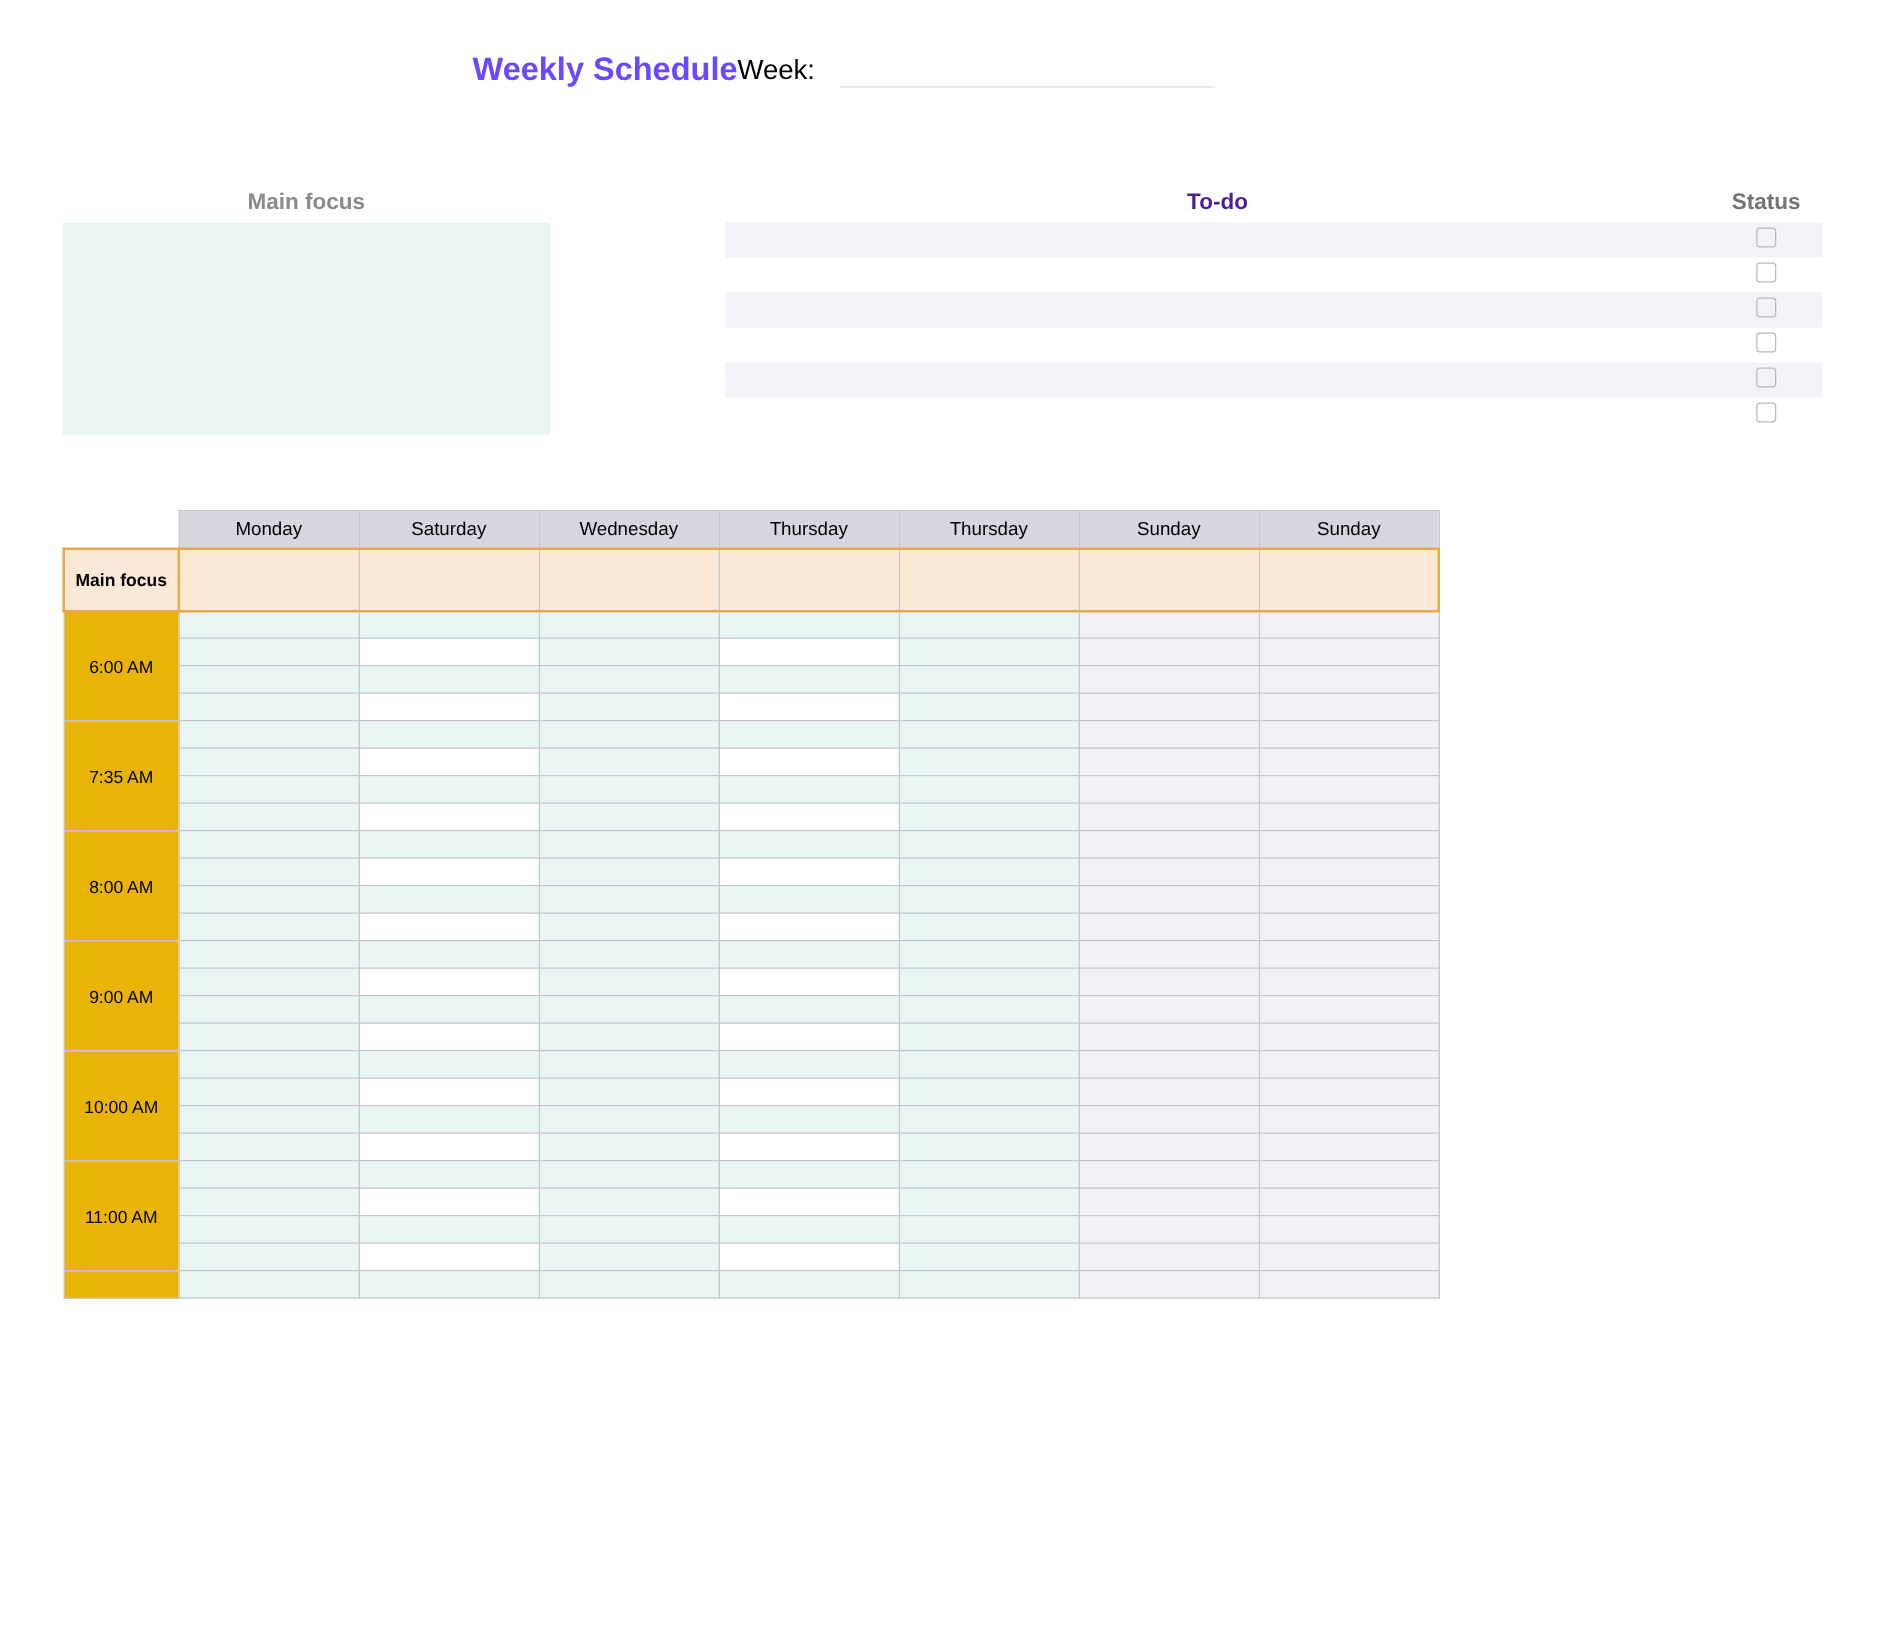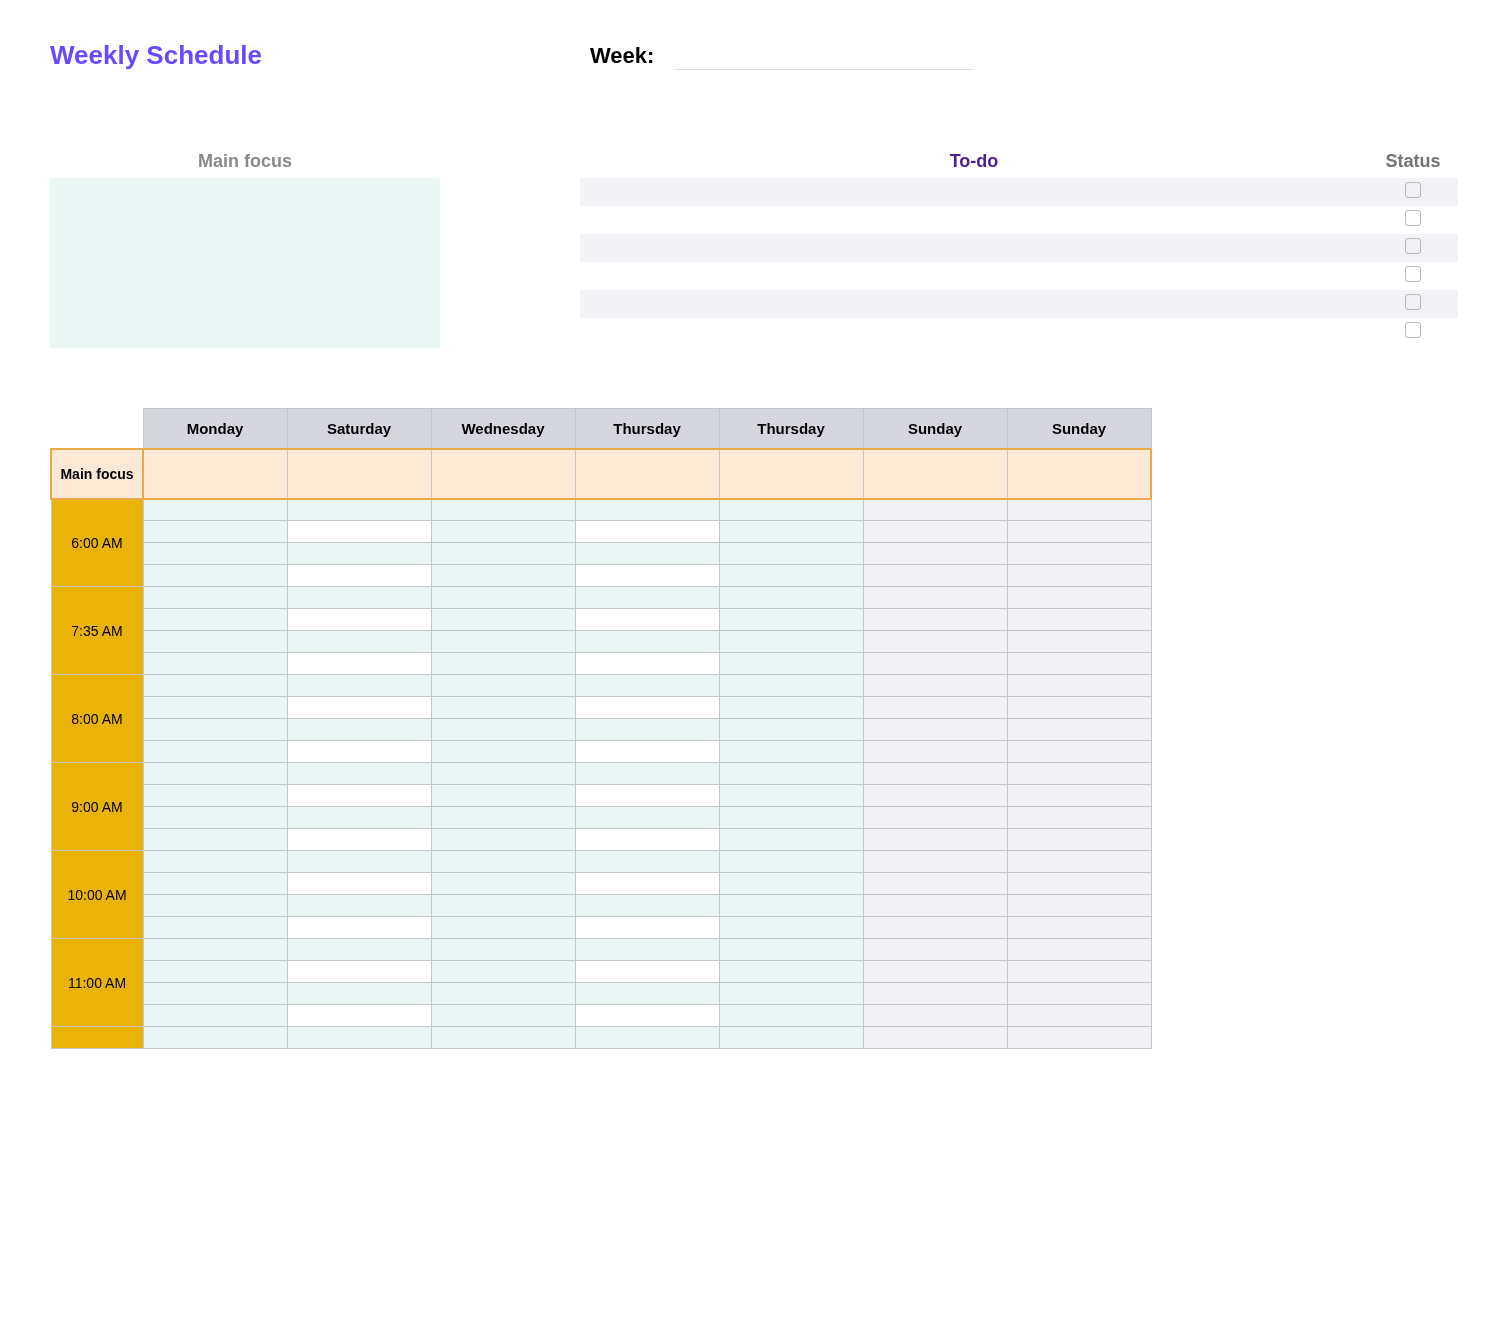--- a/index.html
+++ b/index.html
@@ -8,30 +8,31 @@
     padding: 40px 50px;
     font-family: -apple-system, BlinkMacSystemFont, "Segoe UI", Helvetica, Arial, sans-serif;
     background: #fff;
     color: #000;
     width: 1508px;
   }
   .header-row {
     display: flex;
     align-items: center;
     margin-bottom: 80px;
+    text-align: right;
   }
   .title {
     color: #6b48ff;
     font-size: 26px;
     font-weight: 700;
     flex: 0 0 540px;
   }
   .week-label {
     font-size: 22px;
-    font-weight: 700;
+    font-weight: 400;
     margin-right: 20px;
   }
   .week-value {
     border-bottom: 1px solid #e0e0e0;
     flex: 0 0 300px;
     height: 28px;
     font-size: 18px;
     color: #666;
     padding: 2px 6px;
   }
@@ -109,22 +110,22 @@
     border-collapse: collapse;
     table-layout: fixed;
     width: 1100px;
   }
   .schedule th, .schedule td {
     border: 1px solid #c5c5cc;
   }
   .schedule thead th {
     background: #d6d6df;
     font-size: 15px;
-    font-weight: 700;
-    height: 40px;
+    font-weight: 400;
+    height: 30px;
   }
   .schedule thead th.corner {
     border: none;
     background: transparent;
   }
   .time-col {
     width: 92px;
   }
   .day-col {
     width: 144px;

